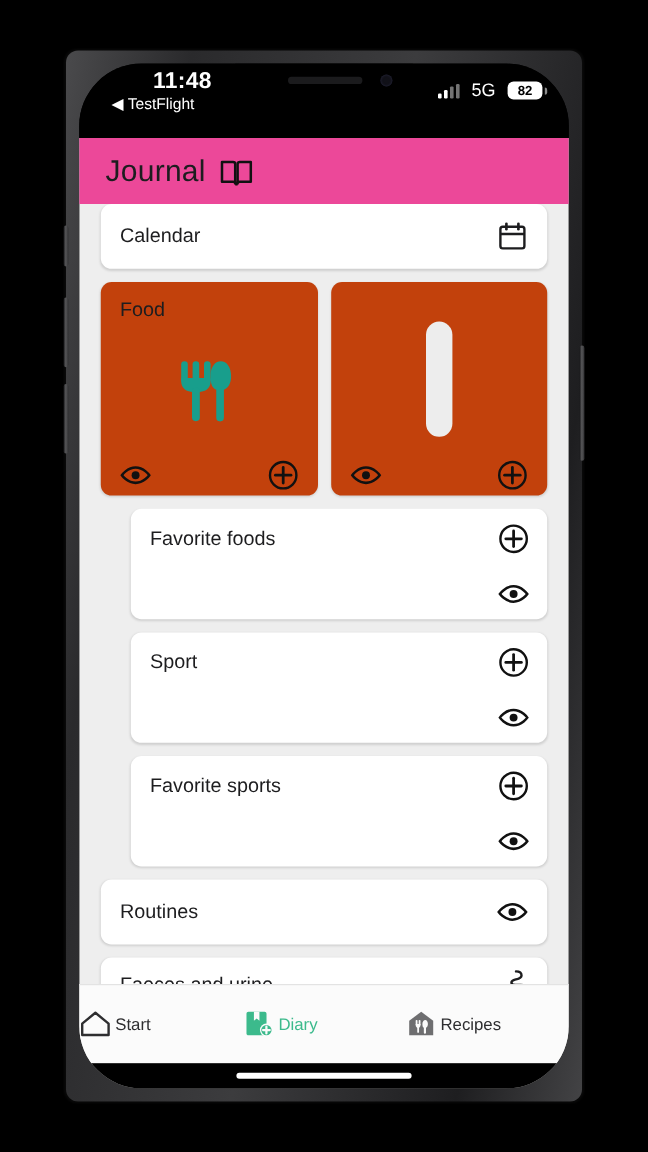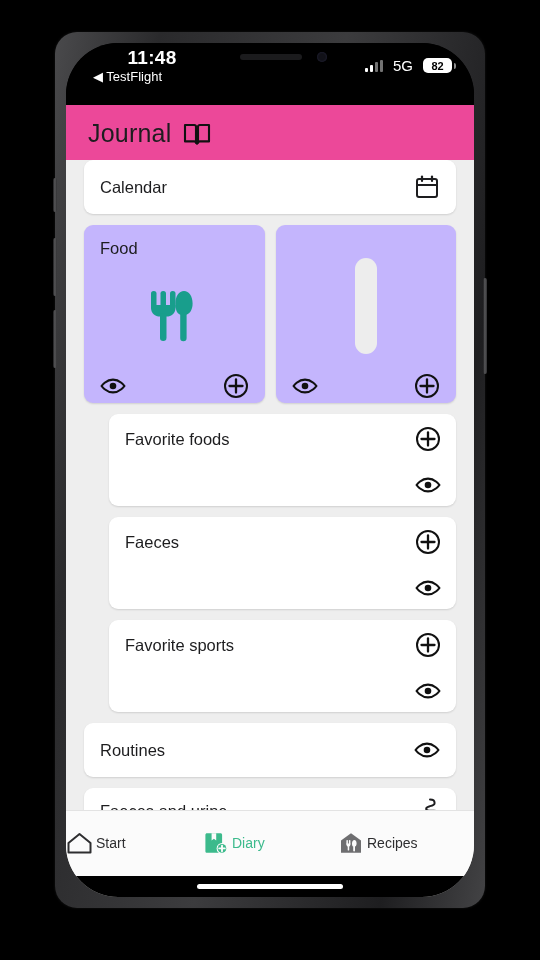--- a/index.html
+++ b/index.html
@@ -9,24 +9,24 @@
     height: 960px;
     background: #000000;
     font-family: "Liberation Sans", sans-serif;
     overflow: hidden;
   }
 
   
   #phone-frame {
     position: absolute;
     left: 55px;
-    top: 32px;
+    top: 42px;
     width: 430px;
     height: 876px;
-    border-radius: 22px;
+    border-radius: 10px;
     background: linear-gradient(100deg,#4a4a4c 0%, #2a2a2c 18%, #3c3c3e 50%, #1e1e20 82%, #434345 100%);
     padding: 11px;
     box-shadow: 0 0 2px 1px #0a0a0a;
   }
   #phone-screen {
     position: relative;
     width: 100%;
     height: 100%;
     border-radius: 52px;
     background: #000000;
@@ -173,21 +173,21 @@
     height: 54px;
     display: flex;
     align-items: center;
     justify-content: space-between;
   }
 
   
   .tile-row { display: flex; gap: 11px; margin-bottom: 11px; }
   .tile {
     flex: 1 1 0;
-    background: #c4b5fd;
+    background: #c2410c;
     border-radius: 9px;
     box-shadow: 0 1px 2px rgba(0,0,0,.13);
     height: 178px;
     padding: 14px 16px 4px 16px;
     display: flex;
     flex-direction: column;
     position: relative;
   }
   .tile-graphic {
     flex: 1 1 auto;
@@ -390,21 +390,21 @@
           </span>
           <span class="act-eye">
             <svg width="26" height="18" viewBox="0 0 26 18">
               <path d="M1.6 9S6 2.6 13 2.6 24.4 9 24.4 9 20 15.4 13 15.4 1.6 9 1.6 9z" fill="none" stroke="#111" stroke-width="2.1"></path>
               <circle cx="13" cy="9" r="3.3" fill="#111"></circle>
             </svg>
           </span>
         </div>
 
         <div class="card stack-card">
-          <div class="card-title">Faeces</div>
+          <div class="card-title">Sport</div>
           <span class="act-plus">
             <svg width="26" height="26" viewBox="0 0 26 26">
               <circle cx="13" cy="13" r="11" fill="none" stroke="#111" stroke-width="2"></circle>
               <line x1="13" y1="6.5" x2="13" y2="19.5" stroke="#111" stroke-width="2.3" stroke-linecap="round"></line>
               <line x1="6.5" y1="13" x2="19.5" y2="13" stroke="#111" stroke-width="2.3" stroke-linecap="round"></line>
             </svg>
           </span>
           <span class="act-eye">
             <svg width="26" height="18" viewBox="0 0 26 18">
               <path d="M1.6 9S6 2.6 13 2.6 24.4 9 24.4 9 20 15.4 13 15.4 1.6 9 1.6 9z" fill="none" stroke="#111" stroke-width="2.1"></path>

